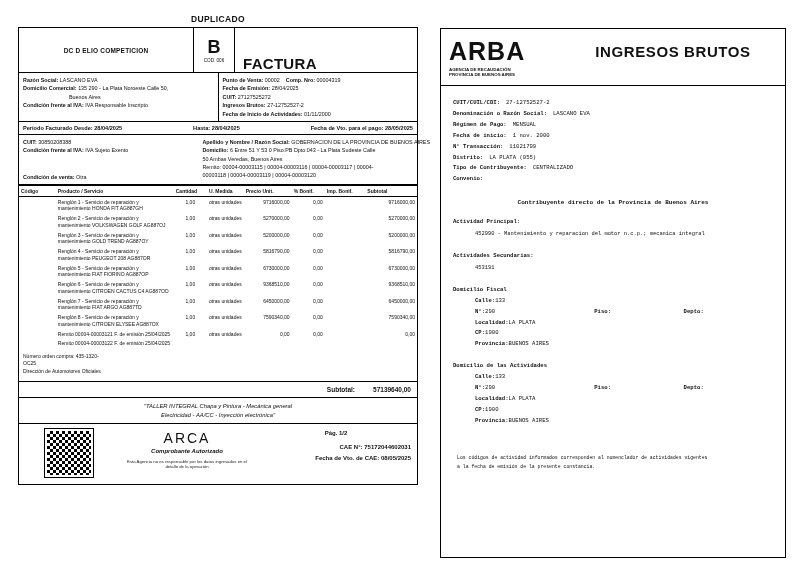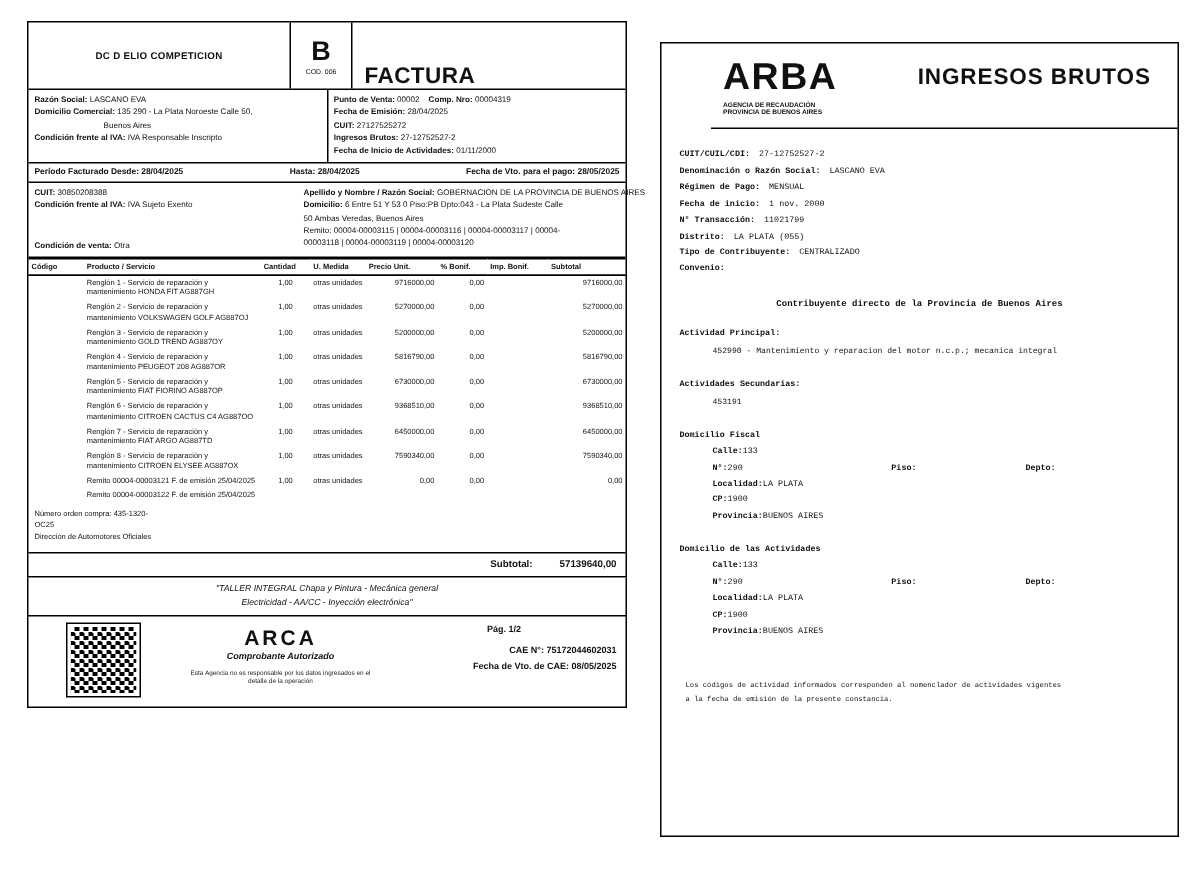--- a/index.html
+++ b/index.html
@@ -89,35 +89,35 @@
     font-size:5.8px;font-style:italic;line-height:1.5;
   }
   .inv-foot{
     border:1px solid #000;border-top:none;display:flex;min-height:60px;
   }
   .foot-qr{width:90px;display:flex;align-items:flex-start;justify-content:center;padding:5px;}
   .qr{width:44px;height:44px;background:
      repeating-conic-gradient(#000 0% 25%, #fff 0% 50%) 0 0/6px 6px;
      border:2px solid #fff;outline:1px solid #000;}
   .foot-mid{flex:1;padding:6px 4px;text-align:center;}
-  .foot-mid .arca{font-size:14px;font-weight:bold;letter-spacing:2px;}
+  .foot-mid .arca{font-size:14px;font-weight:normal;letter-spacing:2px;}
   .foot-mid .compro{font-size:6px;font-weight:bold;font-style:italic;margin-top:2px;}
   .foot-mid .legal{font-size:4.3px;margin-top:5px;color:#222;}
   .foot-right{width:150px;padding:6px 6px;text-align:right;}
   .foot-right .pag{font-size:6px;font-weight:bold;margin-bottom:6px;text-align:center;}
 
   .cae-block{font-size:6px;font-weight:bold;line-height:1.8;text-align:right;}
 
   
   .arba{
     position:absolute;left:440px;top:28px;width:344px;height:528px;
     border:1px solid #000;background:#fff;
     font-family:"Liberation Mono", monospace;
   }
-  .arba-head{display:flex;border-bottom:1px solid #000;padding:10px 8px 8px 8px;margin-left:33px;}
+  .arba-head{display:flex;border-bottom:1px solid #000;padding:10px 8px 8px 8px;}
   .arba-logo{width:120px;}
   .arba-logo .big{
     font-family:"Liberation Sans", sans-serif;
     font-size:25px;font-weight:bold;letter-spacing:1px;line-height:1;
   }
   .arba-logo .sub1{font-family:"Liberation Sans", sans-serif;font-size:4.4px;font-weight:bold;margin-top:3px;color:#111;}
   .arba-logo .sub2{font-family:"Liberation Sans", sans-serif;font-size:4.4px;font-weight:bold;color:#111;}
   .arba-titles{flex:1;text-align:center;font-family:"Liberation Sans", sans-serif;padding-top:4px;}
   .arba-titles .t1{font-size:15px;font-weight:bold;letter-spacing:.6px;}
   .arba-titles .t2{font-size:9px;font-weight:bold;letter-spacing:.6px;margin-top:13px;}
@@ -137,20 +137,21 @@
   .addr-grid .c3{width:90px;}
   .afoot{font-size:4.8px;line-height:1.9;margin-top:26px;padding-left:4px;}
 </style>
 </head>
 <body>
 
 <div class="page">
 
   <div class="invoice">
 
+    <div class="inv-dup">DUPLICADO</div>
 
     <div class="inv-box">
 
       <div class="inv-head">
         <div class="inv-head-l">
           <div class="emp">DC D ELIO COMPETICION</div>
         </div>
         <div class="inv-letter">
           <div class="L">B</div>
           <div class="cod">COD. 006</div>

